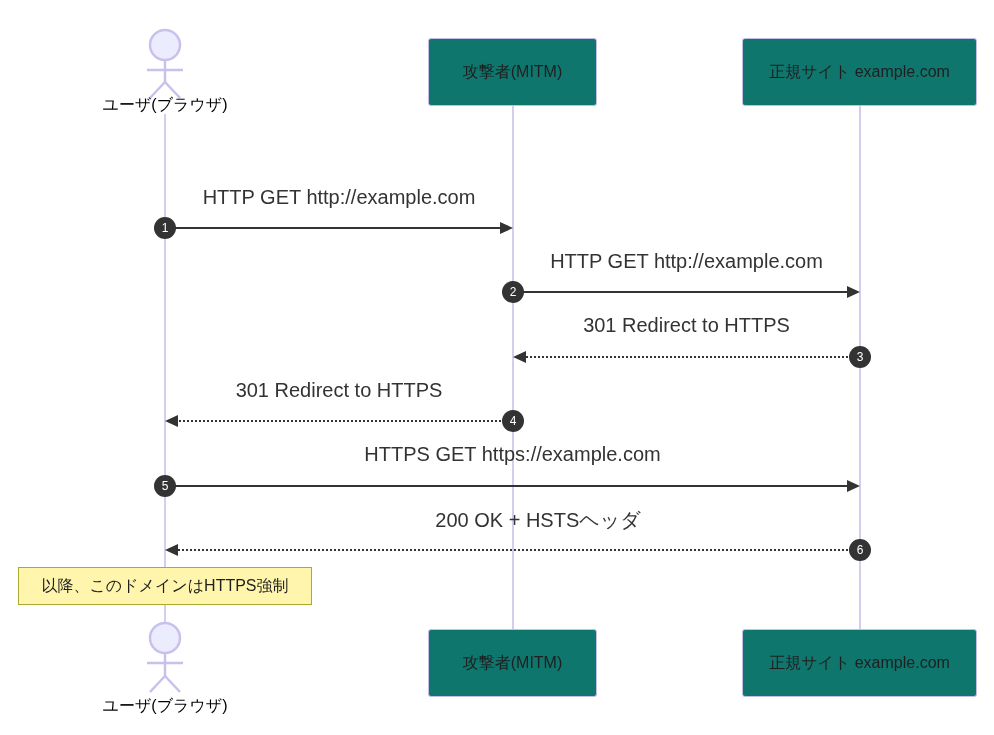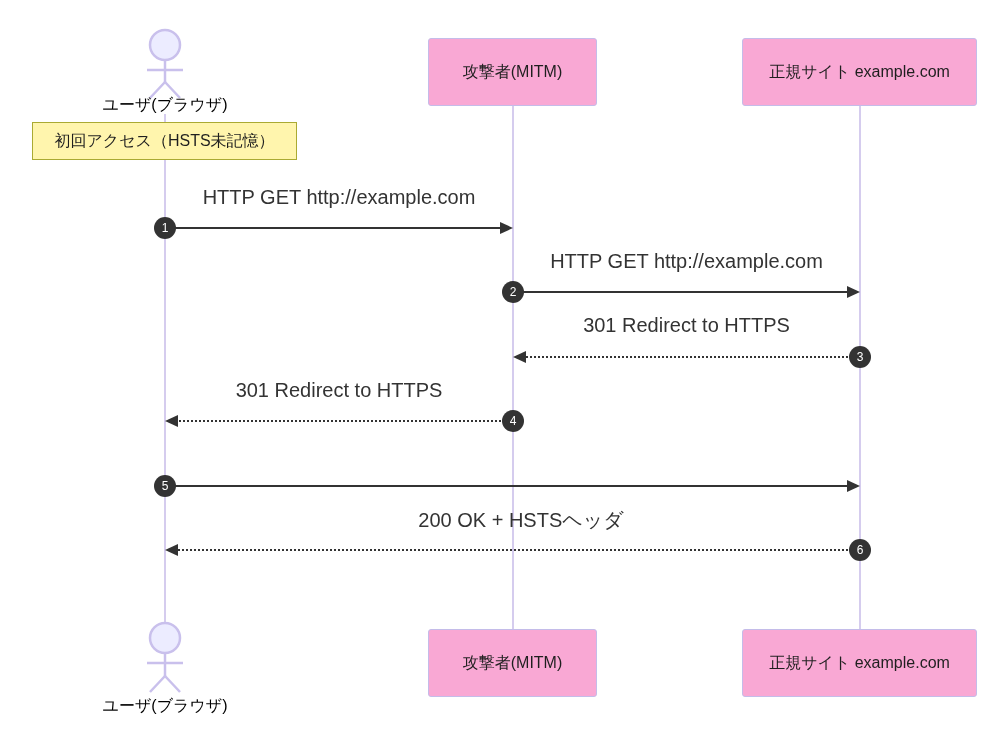--- a/index.html
+++ b/index.html
@@ -2,21 +2,21 @@
 <html><head>
 <meta charset="utf-8">
 <style>
   html,body{margin:0;padding:0;background:#ffffff;}
   .canvas{
     position:relative;width:994px;height:735px;background:#ffffff;overflow:hidden;
     font-family:"Liberation Sans","DejaVu Sans",sans-serif;color:#333;
   }
   .lifeline{position:absolute;width:2px;background:#d5ccee;}
   .pbox{
-    position:absolute;background:#f9a8d4;border:1px solid #c4bce9;border-radius:3px;
+    position:absolute;background:#0f766e;border:1px solid #c4bce9;border-radius:3px;
     display:flex;align-items:center;justify-content:center;
     font-size:16px;color:#1f1f1f;box-sizing:border-box;
   }
   .note{
     position:absolute;background:#fff5ad;border:1px solid #aaaa33;
     display:flex;align-items:center;justify-content:center;
     font-size:16px;color:#1f1f1f;box-sizing:border-box;
   }
   .actor-label{
     position:absolute;text-align:center;font-size:16px;color:#000000;
@@ -50,21 +50,20 @@
     <line x1="30" y1="42" x2="30" y2="64" stroke="#c9c0ec" stroke-width="2.5"></line>
     <line x1="12" y1="52" x2="48" y2="52" stroke="#c9c0ec" stroke-width="2.5"></line>
     <line x1="30" y1="64" x2="15" y2="80" stroke="#c9c0ec" stroke-width="2.5"></line>
     <line x1="30" y1="64" x2="45" y2="80" stroke="#c9c0ec" stroke-width="2.5"></line>
   </svg>
   <div class="actor-label" style="left:65px;top:95px;width:200px;">ユーザ(ブラウザ)</div>
 
   <div class="pbox" style="left:428px;top:38px;width:169px;height:68px;">攻撃者(MITM)</div>
   <div class="pbox" style="left:742px;top:38px;width:235px;height:68px;">正規サイト example.com</div>
 
-  <div class="note" style="left:32px;top:122px;width:265px;height:38px;">初回アクセス（HSTS未記憶）</div>
 
   <div class="mlabel" style="left:165px;top:186px;width:348px;">HTTP GET http://example.com</div>
   <div class="mline solid" style="left:165px;top:227px;width:338px;"></div>
   <div class="ah right" style="left:500px;top:222px;"></div>
   <div class="seq" style="left:154px;top:217px;">1</div>
 
   <div class="mlabel" style="left:513px;top:250px;width:347px;">HTTP GET http://example.com</div>
   <div class="mline solid" style="left:513px;top:291px;width:337px;"></div>
   <div class="ah right" style="left:847px;top:286px;"></div>
   <div class="seq" style="left:502px;top:281px;">2</div>
@@ -72,29 +71,31 @@
   <div class="mlabel" style="left:513px;top:314px;width:347px;">301 Redirect to HTTPS</div>
   <div class="mline dotted" style="left:523px;top:356px;width:337px;"></div>
   <div class="ah left" style="left:513px;top:351px;"></div>
   <div class="seq" style="left:849px;top:346px;">3</div>
 
   <div class="mlabel" style="left:165px;top:379px;width:348px;">301 Redirect to HTTPS</div>
   <div class="mline dotted" style="left:175px;top:420px;width:338px;"></div>
   <div class="ah left" style="left:165px;top:415px;"></div>
   <div class="seq" style="left:502px;top:410px;">4</div>
 
+  <div class="mlabel" style="left:165px;top:443px;width:695px;">HTTPS GET https://example.com</div>
   <div class="mline solid" style="left:165px;top:485px;width:685px;"></div>
   <div class="ah right" style="left:847px;top:480px;"></div>
   <div class="seq" style="left:154px;top:475px;">5</div>
 
-  <div class="mlabel" style="left:164px;top:507px;width:714px;">200 OK + HSTSヘッダ</div>
+  <div class="mlabel" style="left:181px;top:507px;width:714px;">200 OK + HSTSヘッダ</div>
   <div class="mline dotted" style="left:175px;top:549px;width:685px;"></div>
   <div class="ah left" style="left:165px;top:544px;"></div>
   <div class="seq" style="left:849px;top:539px;">6</div>
 
+  <div class="note" style="left:18px;top:567px;width:294px;height:38px;">以降、このドメインはHTTPS強制</div>
 
   <svg class="actor-svg" style="left:135px;top:610px;" width="60" height="84" viewBox="0 0 60 84">
     <circle cx="30" cy="28" r="15" fill="#ECECFF" stroke="#c9c0ec" stroke-width="2.5"></circle>
     <line x1="30" y1="43" x2="30" y2="66" stroke="#c9c0ec" stroke-width="2.5"></line>
     <line x1="12" y1="53" x2="48" y2="53" stroke="#c9c0ec" stroke-width="2.5"></line>
     <line x1="30" y1="66" x2="15" y2="82" stroke="#c9c0ec" stroke-width="2.5"></line>
     <line x1="30" y1="66" x2="45" y2="82" stroke="#c9c0ec" stroke-width="2.5"></line>
   </svg>
   <div class="actor-label" style="left:65px;top:696px;width:200px;">ユーザ(ブラウザ)</div>
 

